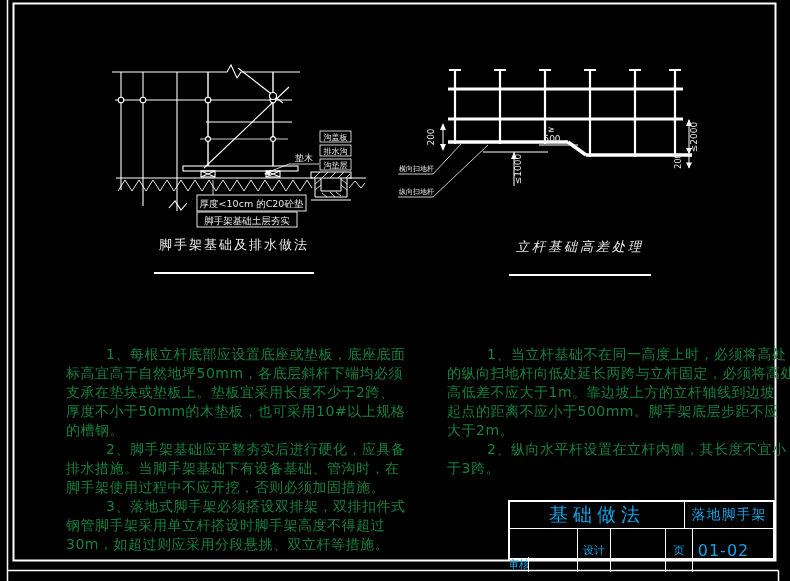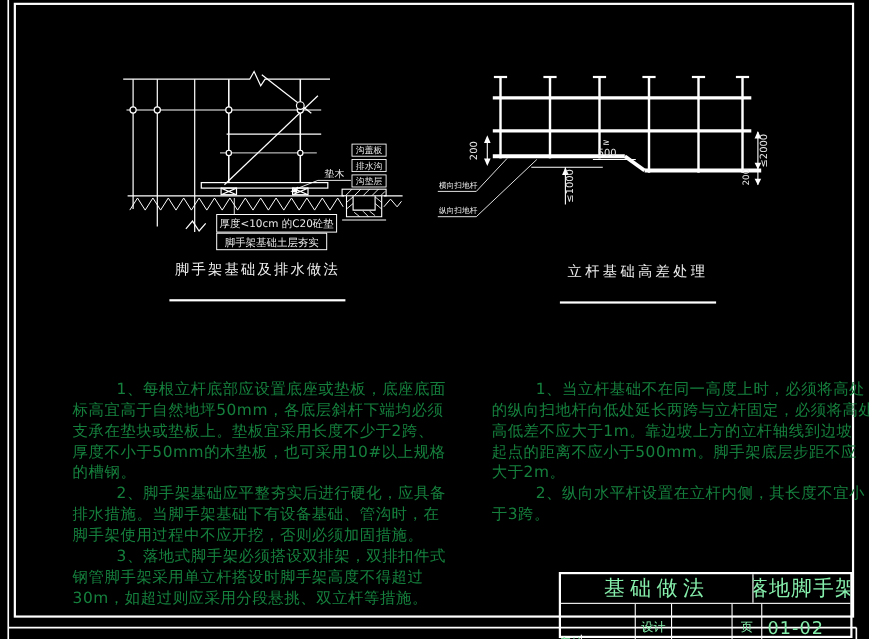--- a/index.html
+++ b/index.html
@@ -6,40 +6,40 @@
   .sheet{
     position:relative;width:790px;height:581px;background:#000;overflow:hidden;
     font-family:"DejaVu Sans",sans-serif;color:#e6e6e6;
   }
   .sheet svg{position:absolute;left:0;top:0;}
   .caption{
     position:absolute;text-align:center;font-size:13px;color:#efefef;
     border-bottom:2px solid #fff;padding-bottom:18px;white-space:nowrap;
   }
   .caption.left{left:154px;top:236px;width:160px;letter-spacing:2px;}
-  .caption.right{left:509px;top:238px;width:142px;letter-spacing:3px;}
+  .caption.right{left:509px;top:238px;width:142px;letter-spacing:3px;font-style:italic;}
   .notes{position:absolute;width:326px;font-size:14px;line-height:19px;color:#15803d;letter-spacing:0.5px;}
   .notes.left{left:66px;top:345px;}
   .notes.right{left:447px;top:345px;}
   .notes .ln{white-space:nowrap;}
   .notes .indent{text-indent:40px;}
   .titleblock{
-    position:absolute;left:508px;top:520px;width:267px;height:60px;
-    border:2px solid #fff;box-sizing:border-box;display:flex;flex-direction:column;color:#86efac;
+    position:absolute;left:508px;top:500px;width:267px;height:60px;
+    border:2px solid #fff;box-sizing:border-box;display:flex;flex-direction:column;color:#0ea5e9;
   }
   .tb-row{display:flex;box-sizing:border-box;}
   .tb-row.r1{height:31px;border-bottom:1.5px solid #fff;}
   .tb-row.r2{flex:1;}
   .tb-cell{
     display:flex;align-items:center;justify-content:center;
     box-sizing:border-box;border-right:1.5px solid #fff;overflow:hidden;white-space:nowrap;
   }
   .tb-cell:last-child{border-right:none;}
   .tb-title{width:175px;font-size:19px;letter-spacing:5px;}
-  .tb-subtitle{width:88px;font-size:19px;letter-spacing:1px;}
+  .tb-subtitle{width:88px;font-size:14px;letter-spacing:1px;}
   .tb-small{font-size:11px;}
   .w-shenhe{width:19px;margin-top:28px;}
   .w-e1{width:49px;}
   .w-sheji{width:33px;}
   .w-e2{width:55px;}
   .w-ye{width:27px;}
   .w-pageno{width:61px;font-size:16px;letter-spacing:1px;}
   text{fill:#e9e9e9;}
 </style>
 </head>

